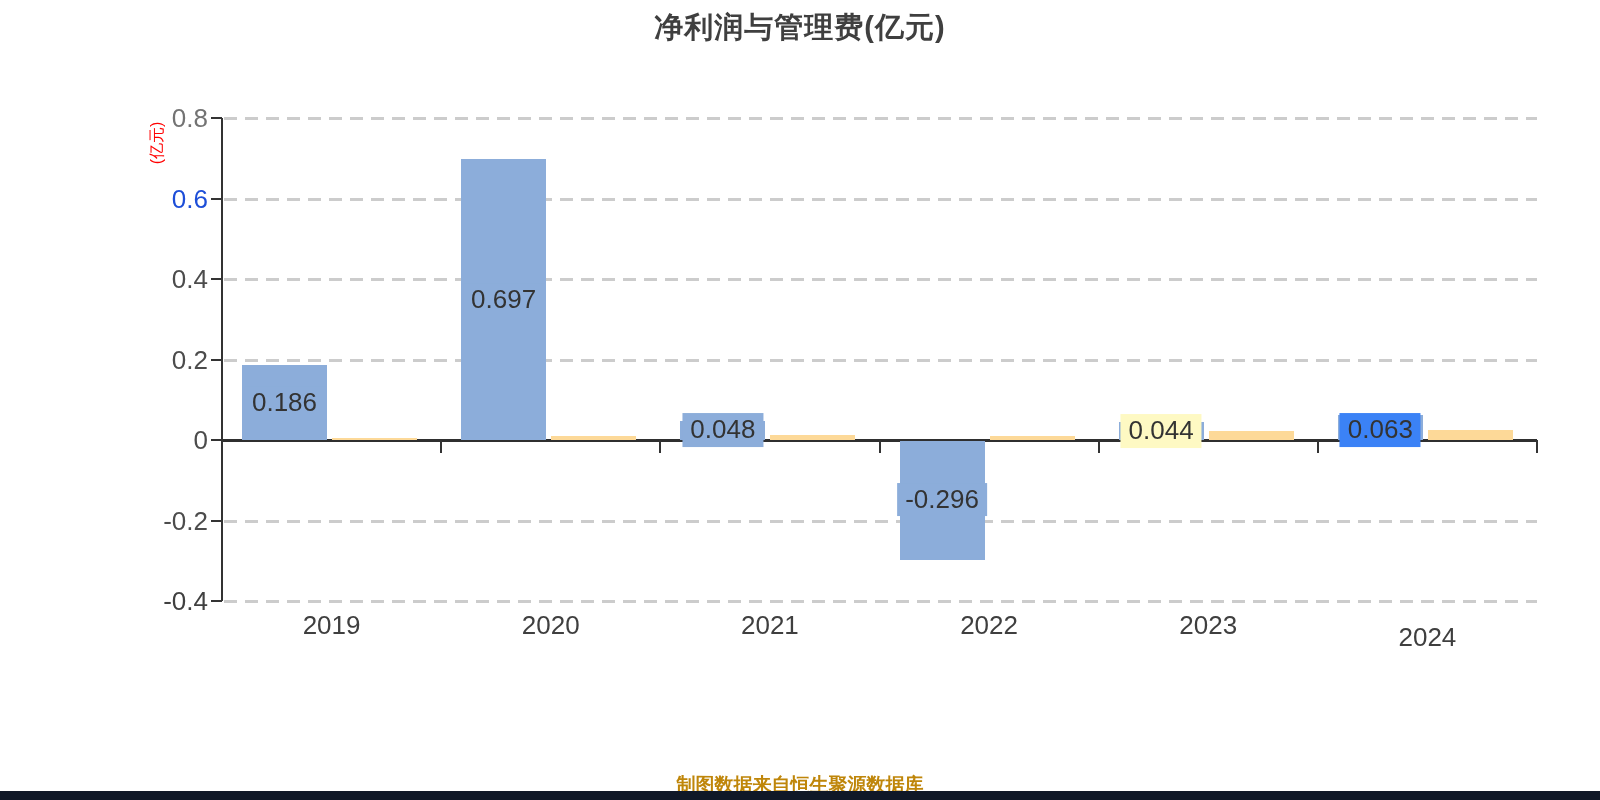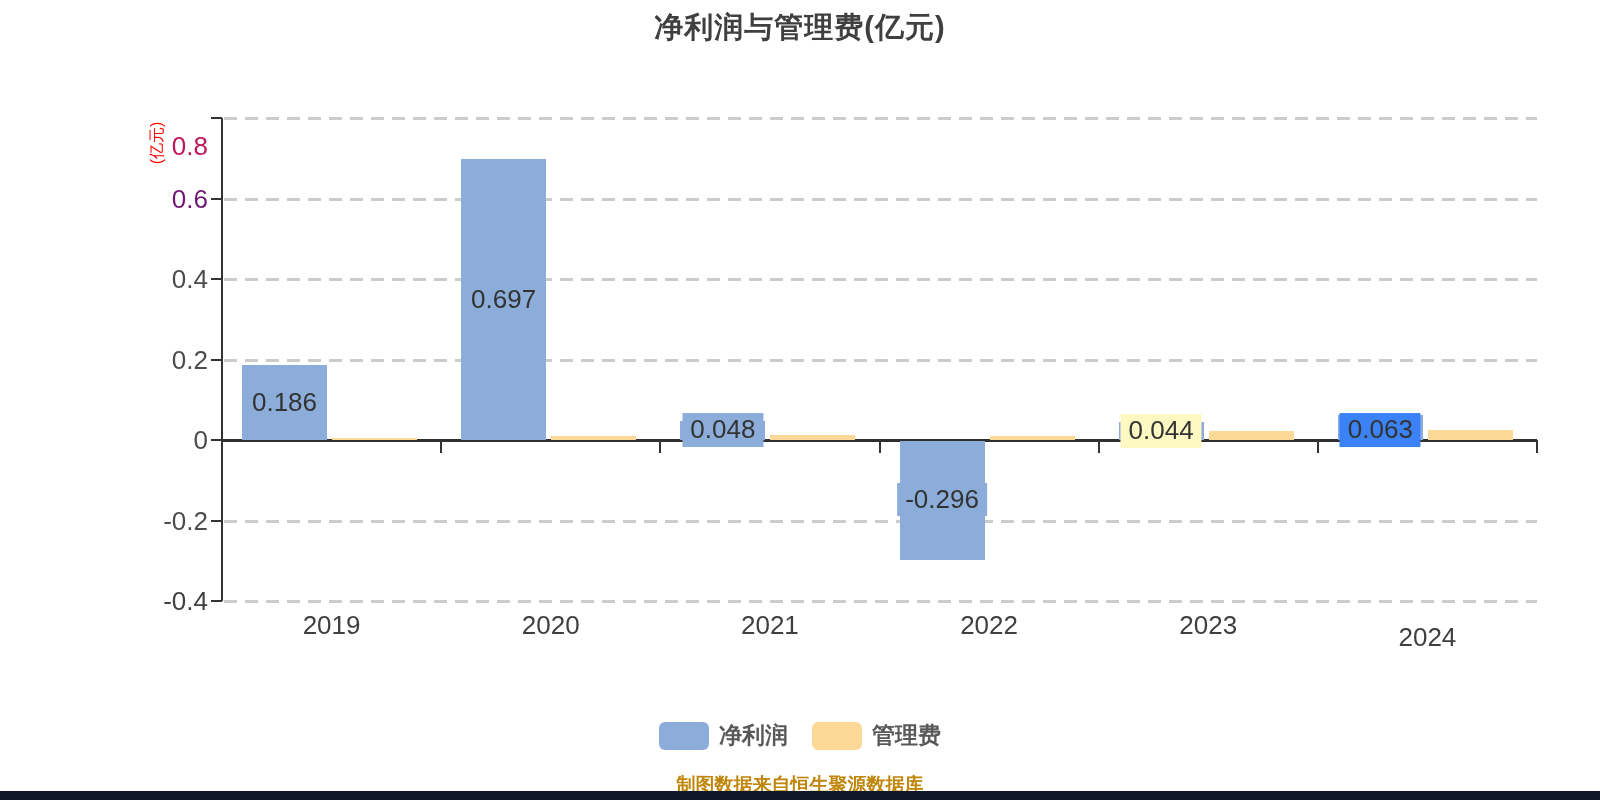--- a/index.html
+++ b/index.html
@@ -40,24 +40,24 @@
 </style>
 </head>
 <body>
 
 <div id="stage">
   <div class="chart-title">净利润与管理费(亿元)</div>
   <div class="y-unit">(亿元)</div>
 
   <div id="plot">
       <div class="gridline dashed" style="left: 224px; top: 117px; width: 1313px;"></div>
-      <div class="y-tick-label" style="left: 138px; top: 118px; color: #be185d; margin-top: 28px;">0.8</div>
+      <div class="y-tick-label" style="left: 138px; top: 118px; color: #737373;">0.8</div>
       <div class="y-tick-mark" style="left: 211px; top: 117px;"></div>
       <div class="gridline dashed" style="left: 224px; top: 197.5px; width: 1313px;"></div>
-      <div class="y-tick-label" style="left: 138px; top: 198.5px; color: #701a75;">0.6</div>
+      <div class="y-tick-label" style="left: 138px; top: 198.5px; color: #1d4ed8;">0.6</div>
       <div class="y-tick-mark" style="left: 211px; top: 197.5px;"></div>
       <div class="gridline dashed" style="left: 224px; top: 278px; width: 1313px;"></div>
       <div class="y-tick-label" style="left: 138px; top: 279px; color: rgb(76, 76, 76);">0.4</div>
       <div class="y-tick-mark" style="left: 211px; top: 278px;"></div>
       <div class="gridline dashed" style="left: 224px; top: 358.5px; width: 1313px;"></div>
       <div class="y-tick-label" style="left: 138px; top: 359.5px; color: rgb(76, 76, 76);">0.2</div>
       <div class="y-tick-mark" style="left: 211px; top: 358.5px;"></div>
       <div class="gridline solid" style="left: 222px; top: 439px; width: 1315px;"></div>
       <div class="y-tick-label" style="left: 138px; top: 440px; color: rgb(76, 76, 76);">0</div>
       <div class="y-tick-mark" style="left: 211px; top: 439px;"></div>
@@ -93,26 +93,16 @@
       <div class="bar" style="left: 1208.67px; top: 431.145px; width: 85px; height: 8.855px; background: rgb(253, 217, 152);"></div>
       <div class="bar" style="left: 1427.83px; top: 429.938px; width: 85px; height: 10.0625px; background: rgb(253, 217, 152);"></div>
       <div class="x-tick-label" style="left: 331.583px; top: 610px;">2019</div>
       <div class="x-tick-label" style="left: 550.75px; top: 610px;">2020</div>
       <div class="x-tick-label" style="left: 769.917px; top: 610px;">2021</div>
       <div class="x-tick-label" style="left: 989.083px; top: 610px;">2022</div>
       <div class="x-tick-label" style="left: 1208.25px; top: 610px;">2023</div>
       <div class="x-tick-label" style="left: 1427.42px; top: 610px; margin-top: 12px;">2024</div>
     </div>
 
-  <div class="legend">
-      <div class="legend-item">
-        <div class="legend-swatch" style="background: rgb(140, 173, 218);"></div>
-        <div class="legend-label">净利润</div>
-      </div>
-      <div class="legend-item">
-        <div class="legend-swatch" style="background: rgb(253, 217, 152);"></div>
-        <div class="legend-label">管理费</div>
-      </div>
-    </div>
 
   <div class="footer-note">制图数据来自恒生聚源数据库</div>
   <div class="bottom-bar"></div>
 </div>
 
 </body></html>

